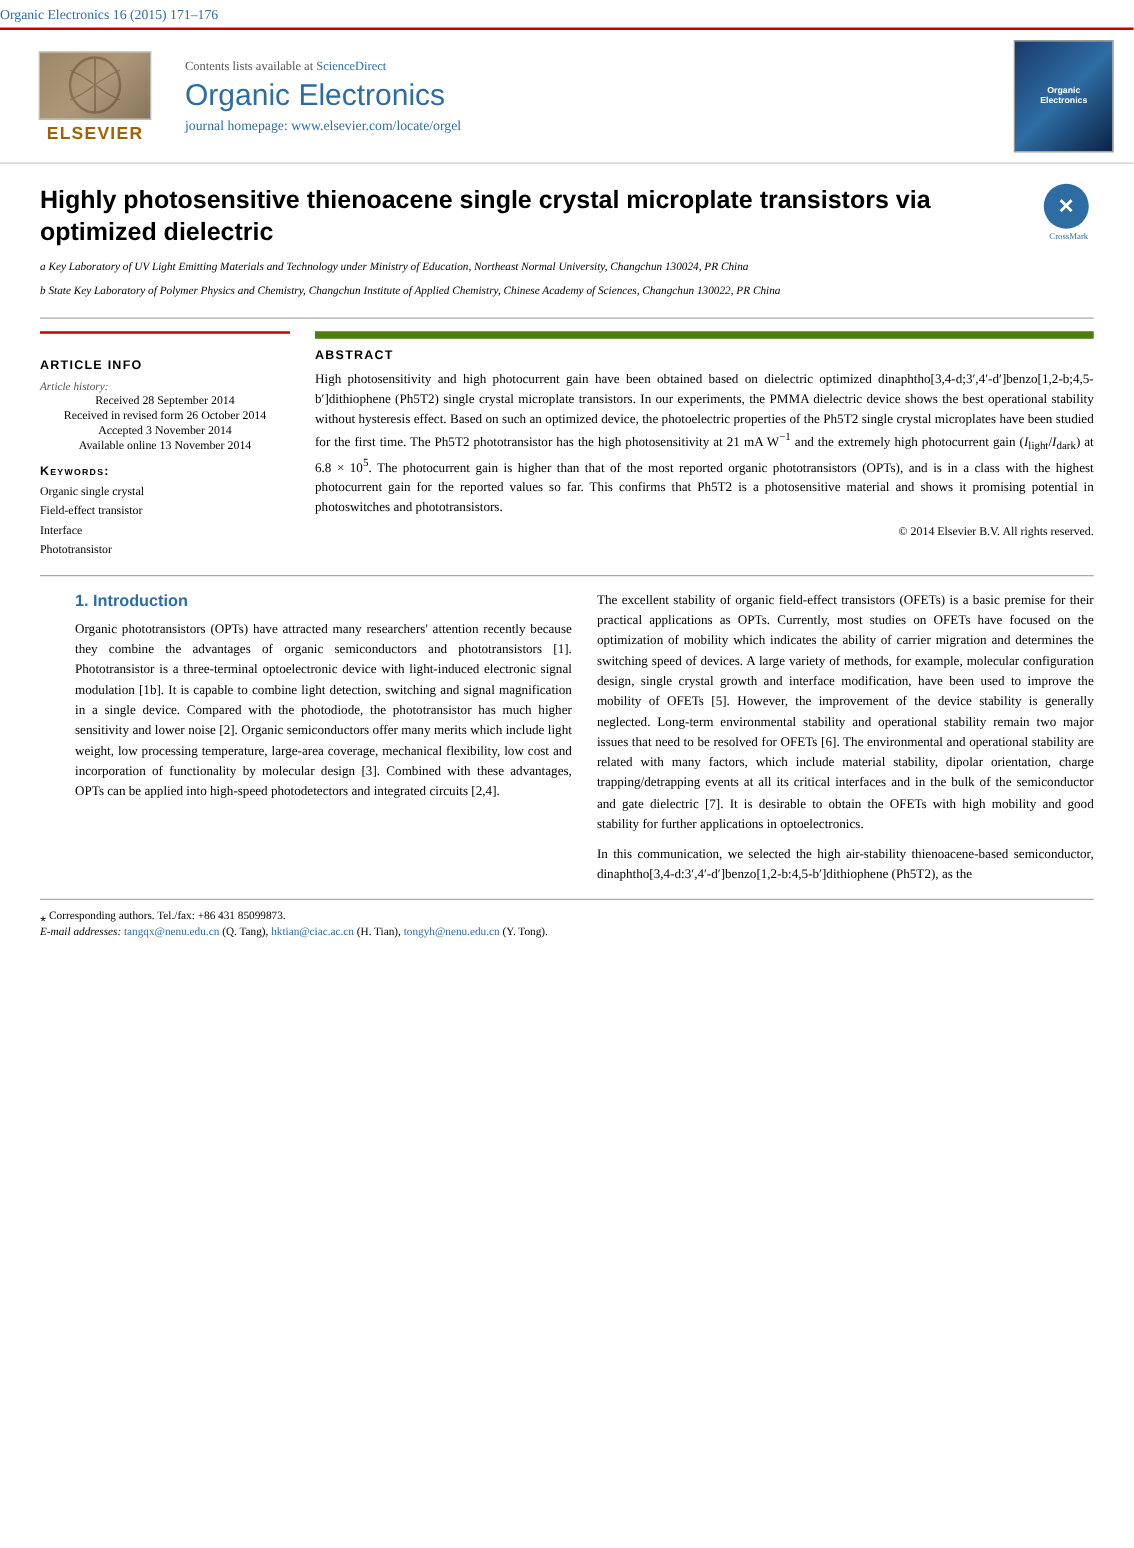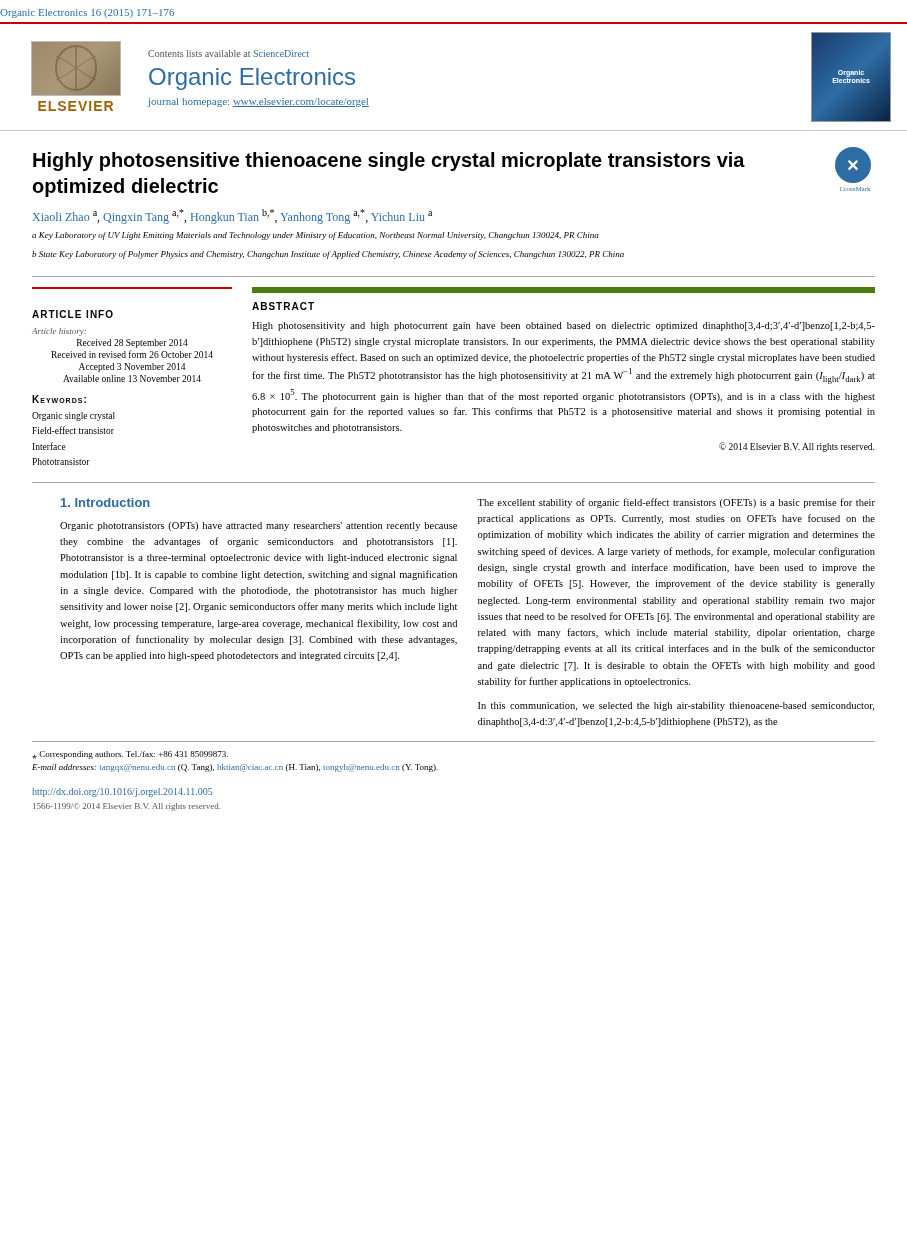--- a/index.html
+++ b/index.html
@@ -342,49 +342,37 @@
   </div>
 
   <div class="header-center">
     <div class="sciencedirect-text">
       <span>Contents lists available at</span>
       <a>ScienceDirect</a>
     </div>
     <div class="journal-name">Organic Electronics</div>
     <div class="journal-homepage">
       <span>journal homepage:</span>
-      <span style="color:#2e6da4;text-decoration:underline;">www.elsevier.com/locate/orgel</span>
+      <span style="color:#2e6da4;">www.elsevier.com/locate/orgel</span>
     </div>
   </div>
 
   <div class="header-right">
     <div class="journal-cover">
       <div class="journal-cover-title" style="white-space:pre-line;">Organic
 Electronics</div>
     </div>
   </div>
 </div>
 
 <div class="paper-content">
 
   <div class="paper-title-section">
     <div class="paper-title-text">
       <h1>Highly photosensitive thienoacene single crystal microplate transistors via optimized dielectric</h1>
-      <div class="authors">
-        <span class="author-name">Xiaoli Zhao</span>
-        <sup>a</sup>,
-        <span class="author-name">Qingxin Tang</span>
-        <sup>a,*</sup>,
-        <span class="author-name">Hongkun Tian</span>
-        <sup>b,*</sup>,
-        <span class="author-name">Yanhong Tong</span>
-        <sup>a,*</sup>,
-        <span class="author-name">Yichun Liu</span>
-        <sup>a</sup>
-      </div>
       <div class="affiliations">a Key Laboratory of UV Light Emitting Materials and Technology under Ministry of Education, Northeast Normal University, Changchun 130024, PR China</div>
       <div class="affiliations">b State Key Laboratory of Polymer Physics and Chemistry, Changchun Institute of Applied Chemistry, Chinese Academy of Sciences, Changchun 130022, PR China</div>
     </div>
     <div class="crossmark">
       <div class="crossmark-badge">
         ✕
       </div>
       <div style="font-size:7px;text-align:center;color:#2e6da4;margin-top:2px;">CrossMark</div>
     </div>
   </div>
@@ -447,18 +435,14 @@
       <span>⁎ Corresponding authors. Tel./fax: +86 431 85099873.</span>
     </div>
     <div class="footnote-text">
       <em><span>E-mail addresses:</span></em>
       <a style="color:#2e6da4;">tangqx@nenu.edu.cn</a> (Q. Tang),
       <a style="color:#2e6da4;">hktian@ciac.ac.cn</a> (H. Tian),
       <a style="color:#2e6da4;">tongyh@nenu.edu.cn</a> (Y. Tong).
     </div>
   </div>
 
-  <div class="doi-section">
-    <a class="doi-link">http://dx.doi.org/10.1016/j.orgel.2014.11.005</a>
-    <div class="issn-text">1566-1199/© 2014 Elsevier B.V. All rights reserved.</div>
-  </div>
 
 </div>
 
 </body></html>

